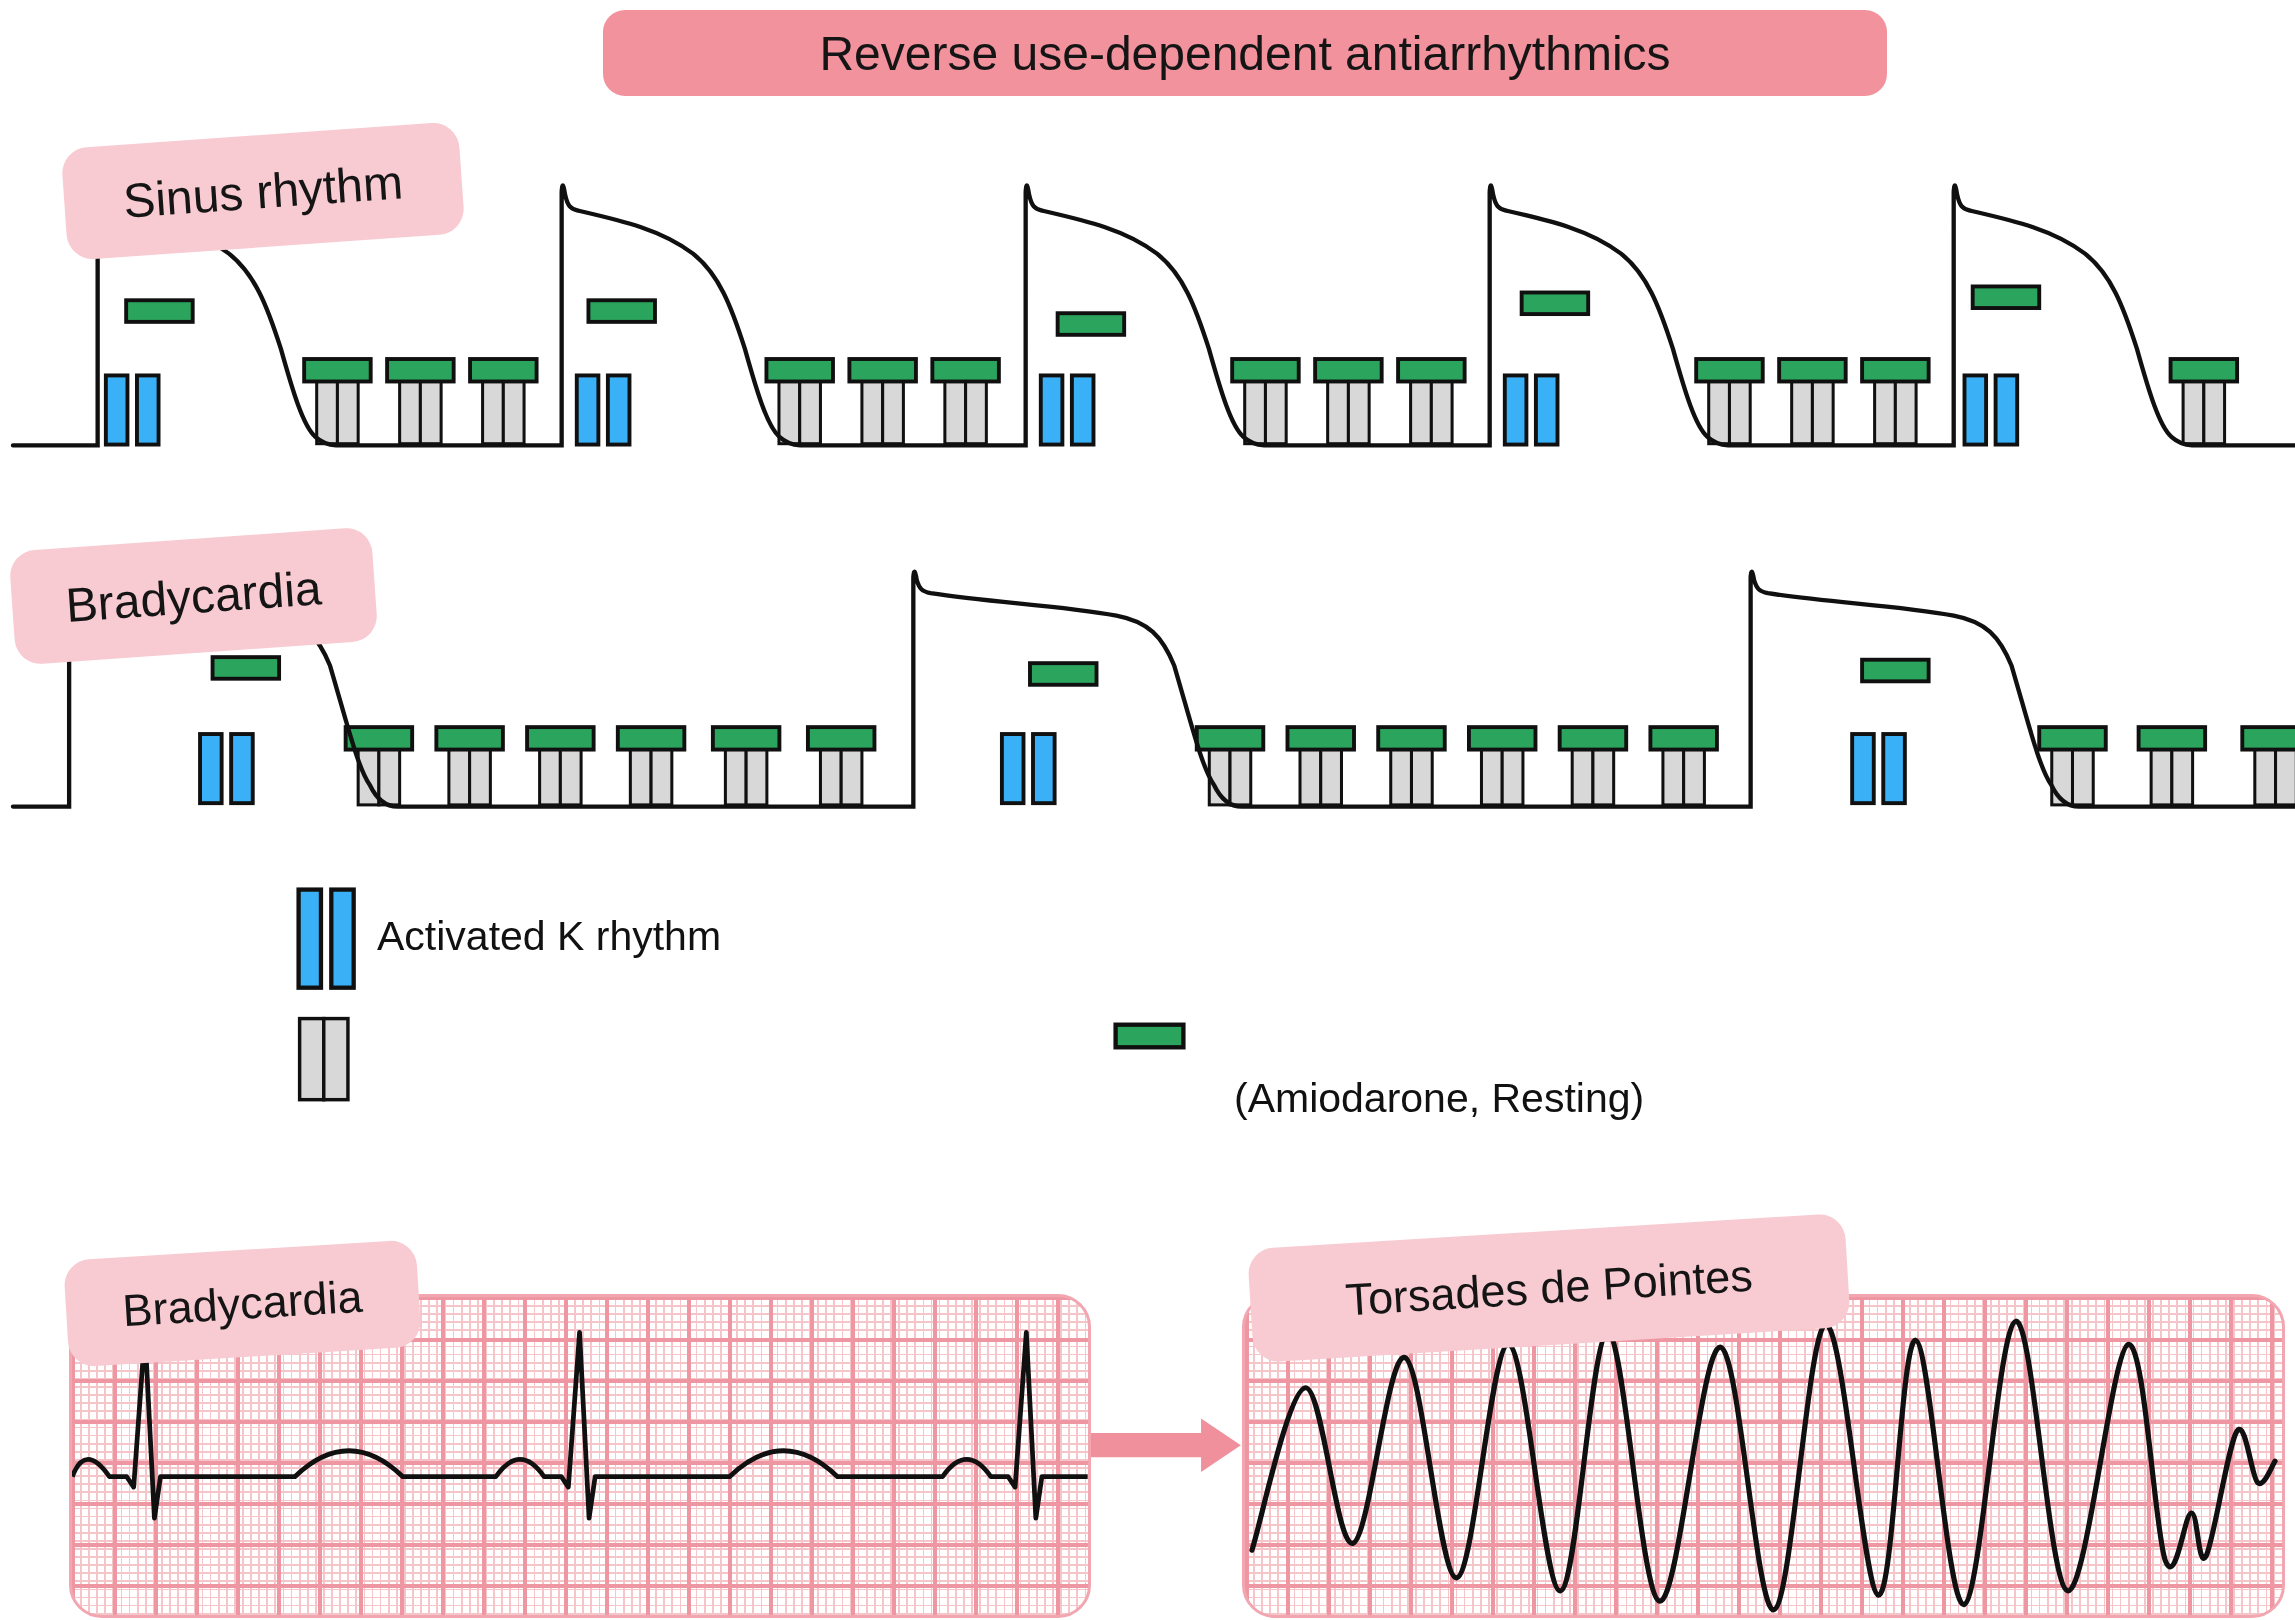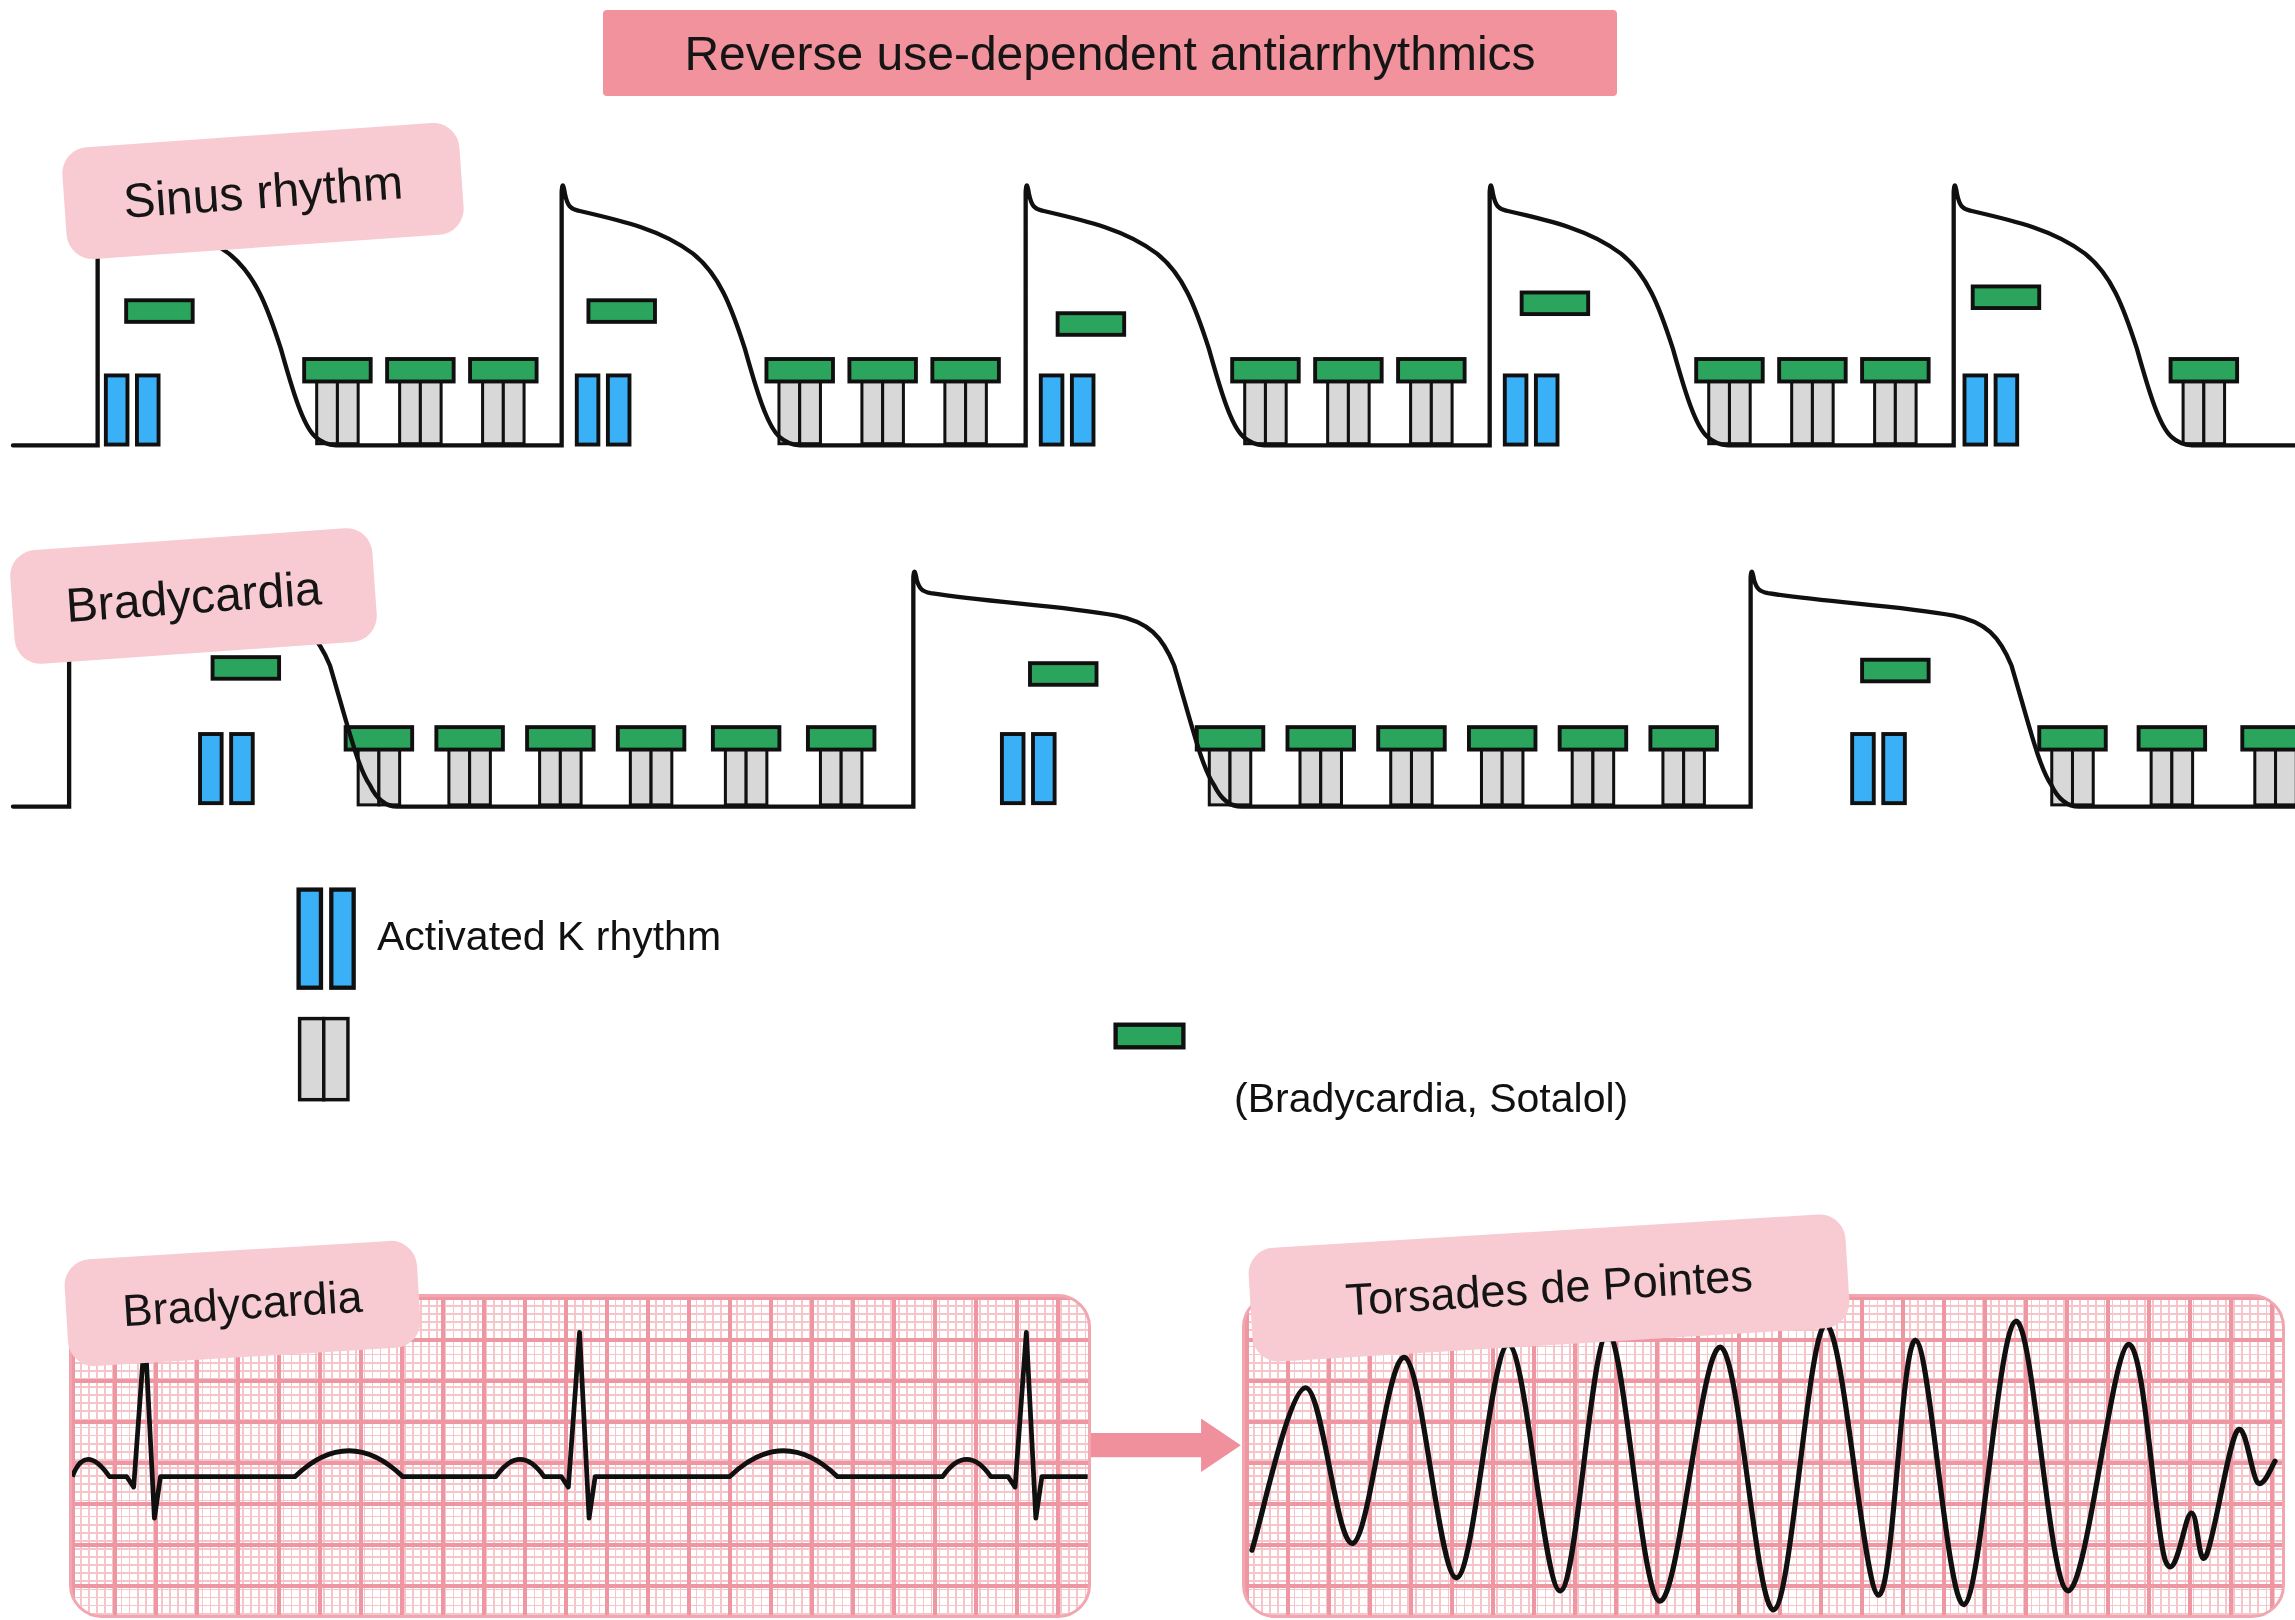--- a/index.html
+++ b/index.html
@@ -1,20 +1,20 @@
 <!DOCTYPE html>
 <html style="--badge-pink: #F2929D; --badge-light-pink: #F8CBD2; --green: #2BA55D; --blue: #3AB0F6; --gray: #D8D8D8; --line: #101010; --grid-minor: #F5C5CA; --grid-major: #EE96A1; --panel-border: #F1A6B0; --arrow: #F0909C;font-size:14px"><head>
 <meta charset="utf-8">
 <style>
   html,body{margin:0;padding:0;background:#fff;}
   #canvas{position:relative;width:2295px;height:1621px;background:#fff;overflow:hidden;
           font-family:"Liberation Sans","DejaVu Sans",sans-serif;color:#111;}
   svg{position:absolute;left:0;top:0;}
-  .title-badge{position:absolute;left:603px;top:10.4px;width:1014px;height:86px;
-    background:var(--badge-pink);border-radius:4px;display:flex;align-items:center;justify-content:center;
+  .title-badge{position:absolute;left:603px;top:10.4px;width:1284px;height:86px;
+    background:var(--badge-pink);border-radius:22px;display:flex;align-items:center;justify-content:center;
     font-size:48px;color:#151515;}
   .label-badge{position:absolute;background:var(--badge-light-pink);border-radius:26px;
     display:flex;align-items:center;justify-content:center;font-size:48px;color:#151515;}
   #badge-sinus{left:64px;top:135px;width:398px;height:112px;transform:rotate(-4deg);}
   #badge-brady-row{left:12px;top:539px;width:363px;height:114px;transform:rotate(-4deg);}
   #badge-brady-ecg{left:66px;top:1250px;width:353px;height:107px;transform:rotate(-3.5deg);font-size:45px;}
   #badge-torsades{left:1250px;top:1231px;width:598px;height:114px;transform:rotate(-3.5deg);font-size:45px;}
   .ecg-panel{position:absolute;background-color:#fff;border:3.5px solid var(--panel-border);
     border-radius:33px;overflow:hidden;
     background-image:
@@ -246,21 +246,21 @@
   <span class="legend-text" id="legend-activated-label">Activated K rhythm</span>
 
   <svg class="legend-icon" style="left:297px;top:1016px;" width="57" height="88" viewBox="0 0 66 102">
     <rect x="3" y="3" width="28" height="94" fill="#D8D8D8" stroke="#101010" stroke-width="4"></rect>
     <rect x="31" y="3" width="28" height="94" fill="#D8D8D8" stroke="#101010" stroke-width="4"></rect>
   </svg>
 
   <svg class="legend-icon" style="left:1113px;top:1022px;" width="73" height="28" viewBox="0 0 84 32">
     <rect x="3" y="3" width="78" height="26" fill="#2BA55D" stroke="#101010" stroke-width="5"></rect>
   </svg>
-  <span class="legend-text" id="legend-class3-line2">(Bradycardia, Sotalol)</span>
+  <span class="legend-text" id="legend-class3-line2">(Amiodarone, Resting)</span>
 
   <div class="ecg-panel" id="ecg-brady-panel">
     <svg id="ecg-brady-trace" width="1016" height="318" viewBox="0 0 1175 368">
         <path d="M 0,208 Q 15,168 43,208 L 63,208 L 71,220 L 84,41 L 95,256 L 102,208 L 257.5,208 Q 320,148 382.5,208 L 490,208 Q 518,168 546,208 L 566,208 L 574,220 L 587,41 L 598,256 L 605,208 L 760.5,208 Q 823,148 885.5,208 L 1007,208 Q 1035,168 1063,208 L 1083,208 L 1091,220 L 1104,41 L 1115,256 L 1122,208 L 1175,208" fill="none" stroke="#101010" stroke-width="5.5" stroke-linejoin="round"></path>
       </svg>
   </div>
 
   <div class="ecg-panel" id="ecg-torsades-panel">
     <svg id="ecg-torsades-trace" width="1037" height="318" viewBox="0 0 1200 368">
         <path d="M 8,293 C 18.3,261.7 50.5,106.3 70,105 C 89.5,103.7 105.8,290.8 125,285 C 144.2,279.2 165.0,63.3 185,70 C 205.0,76.7 225.0,327.5 245,325 C 265.0,322.5 285.0,52.5 305,55 C 325.0,57.5 345.8,342.2 365,340 C 384.2,337.8 400.8,40.0 420,42 C 439.2,44.0 458.3,349.3 480,352 C 501.7,354.7 528.0,56.3 550,58 C 572.0,59.7 591.7,366.3 612,362 C 632.3,357.7 651.8,34.8 672,32 C 692.2,29.2 715.7,342.0 733,345 C 750.3,348.0 759.5,48.2 776,50 C 792.5,51.8 812.7,359.7 832,356 C 851.3,352.3 872.0,30.7 892,28 C 912.0,25.3 930.3,335.5 952,340 C 973.7,344.5 1003.2,60.8 1022,55 C 1040.8,49.2 1052.8,272.5 1065,305 C 1077.2,337.5 1087.2,250.8 1095,250 C 1102.8,249.2 1103.2,315.8 1112,300 C 1120.8,284.2 1138.0,169.2 1148,155 C 1158.0,140.8 1164.7,209.2 1172,215 C 1179.3,220.8 1188.7,194.2 1192,190" fill="none" stroke="#101010" stroke-width="6" stroke-linecap="round"></path>

